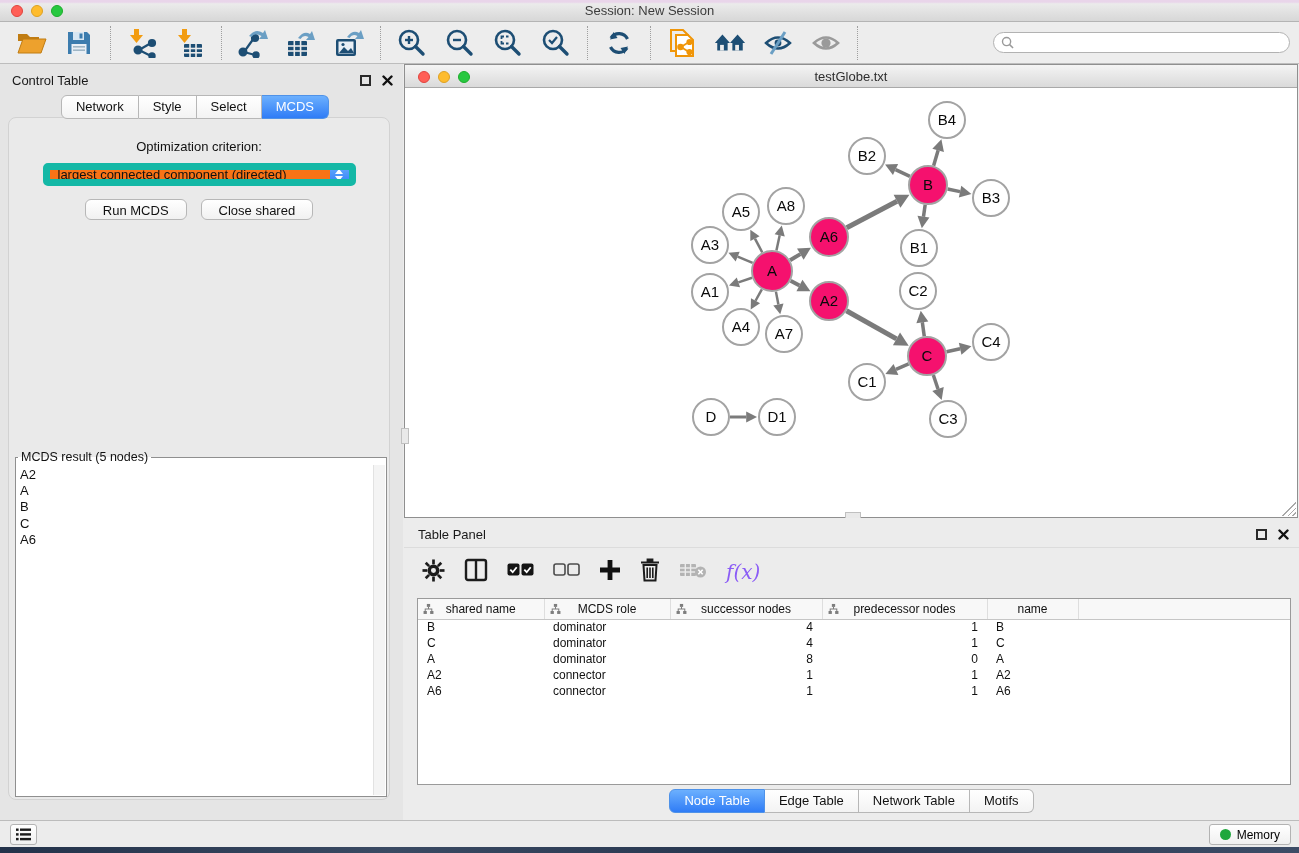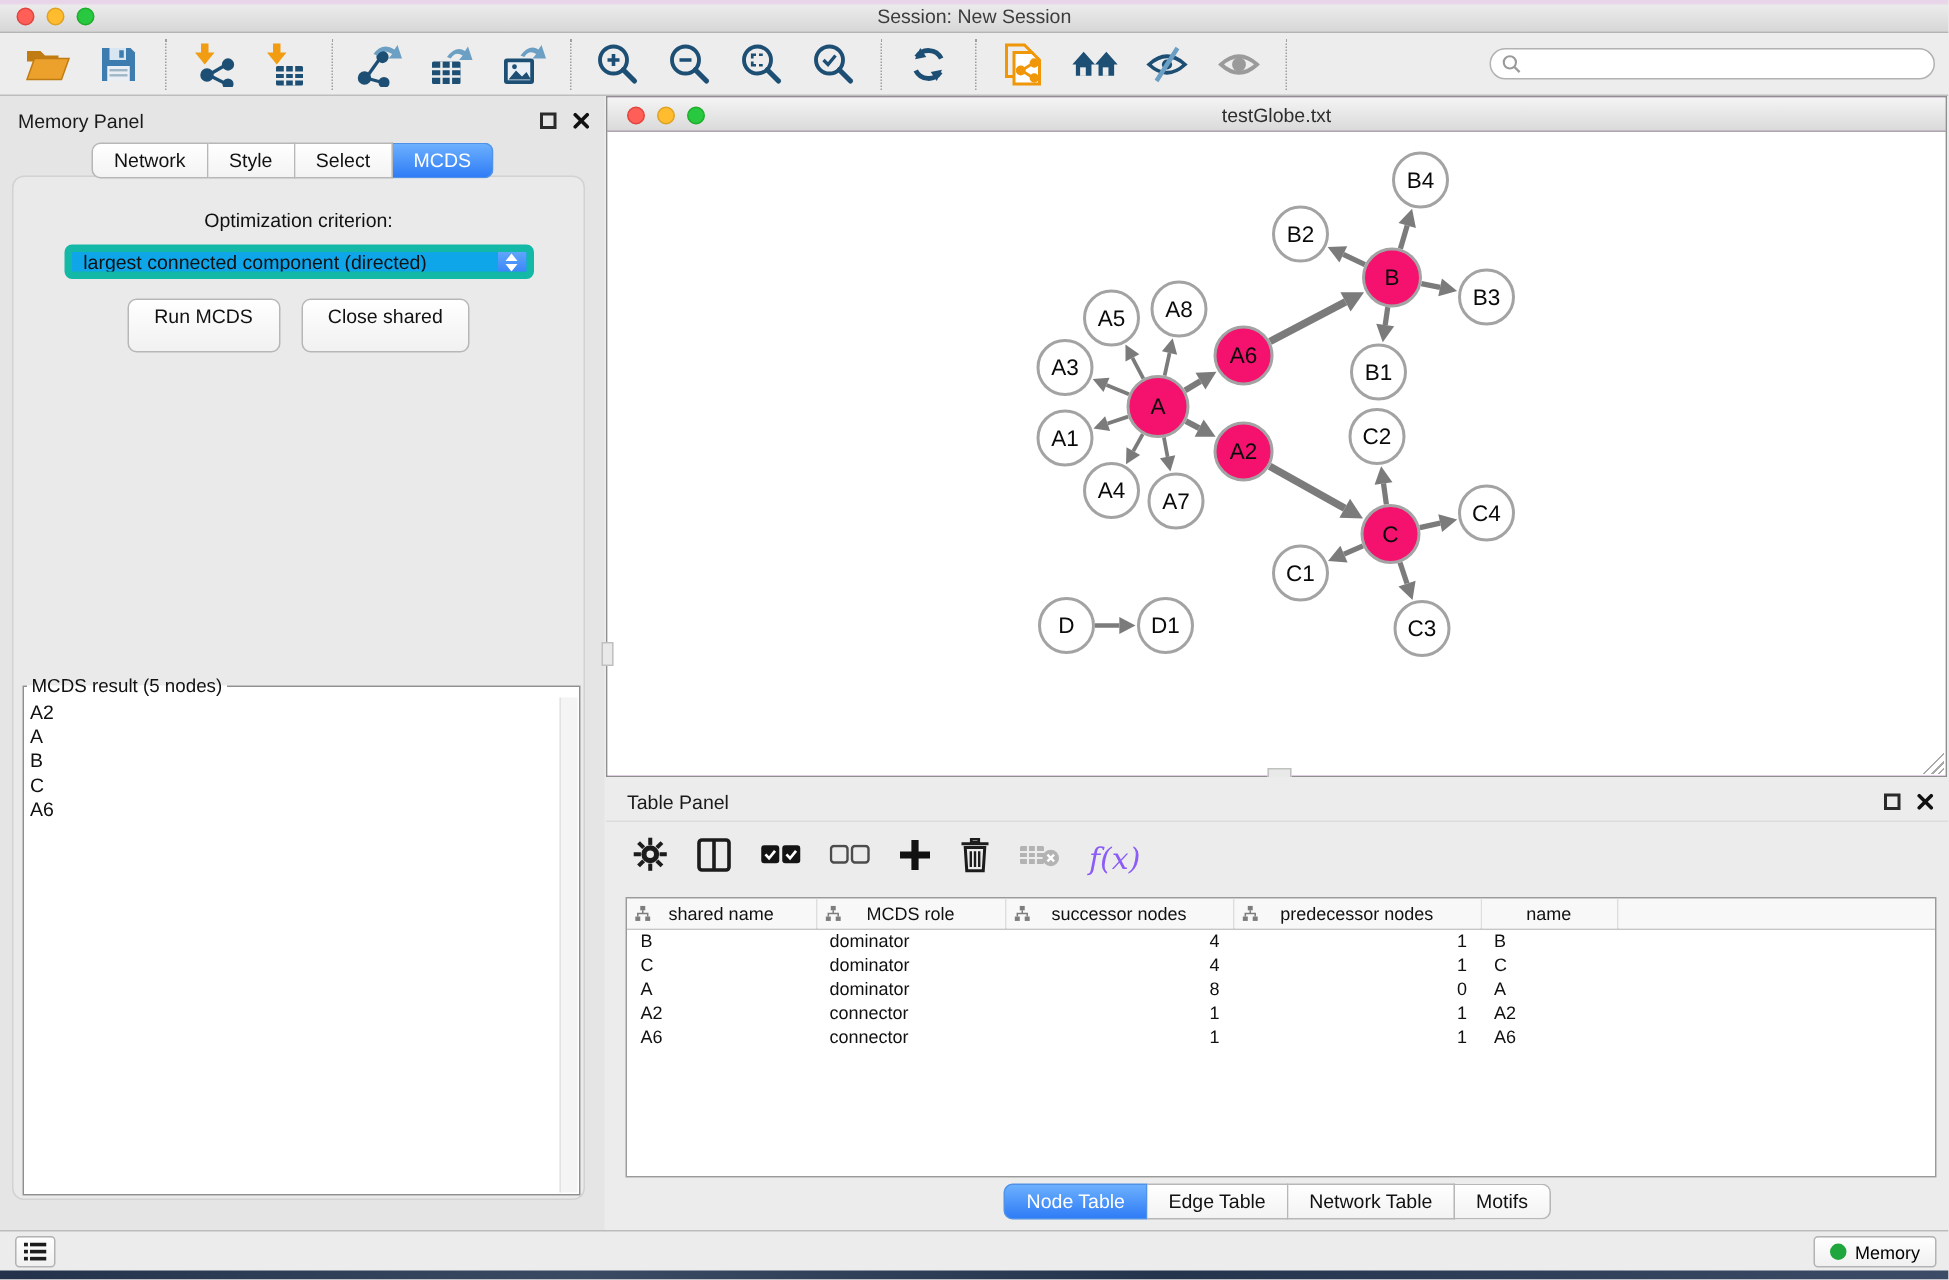--- a/index.html
+++ b/index.html
@@ -38,29 +38,29 @@
   .seg { display:inline-flex; }
   .seg .tab { background:linear-gradient(#ffffff,#f3f3f3); border:1px solid #b7b7b7; border-left:none;
     padding:3px 14px 4px; font-size:13px; color:#111; }
   .seg .tab:first-child { border-left:1px solid #b7b7b7; border-radius:6px 0 0 6px; }
   .seg .tab:last-child { border-radius:0 6px 6px 0; }
   .seg .tab.selected { background:linear-gradient(#6cb0fe,#2f7cf6); border-color:#4f92e8; color:#fff; }
   .cp-body { position:absolute; top:53px; left:8px; right:13px; bottom:20px; background:#eaeaea;
     border:1px solid #d2d2d2; border-radius:8px; }
   .opt-label { text-align:center; margin-top:21px; font-size:13px; }
   .select-row { display:flex; justify-content:center; margin-top:9px; }
-  .select { width:313px; height:23px; background:#0ea5e9; border:5px solid #14b8a6; border-radius:5px;
+  .select { width:313px; height:23px; background:#f97316; border:7px solid #14b8a6; border-radius:5px;
     display:flex; align-items:center; overflow:hidden; }
   .select .val { flex:1; font-size:13px; padding-left:8px; white-space:nowrap; }
   .stepper { width:19px; height:23px; background:linear-gradient(#6db1fe,#2e7bf6); border-radius:0 4px 4px 0;
     display:flex; flex-direction:column; align-items:center; justify-content:center; gap:2px; }
   .tri-up { width:0; height:0; border-left:4px solid transparent; border-right:4px solid transparent; border-bottom:5px solid #fff; }
   .tri-dn { width:0; height:0; border-left:4px solid transparent; border-right:4px solid transparent; border-top:5px solid #fff; }
   .btn-row { display:flex; justify-content:center; gap:14px; margin-top:13px; }
-  .pbtn { font-family:"Liberation Sans",sans-serif; font-size:13px; padding:3px 17px 16px; background:linear-gradient(#ffffff,#f1f1f1);
+  .pbtn { font-family:"Liberation Sans",sans-serif; font-size:13px; padding:3px 17px 1px; background:linear-gradient(#ffffff,#f1f1f1);
     border:1px solid #b7b7b7; border-radius:6px; color:#111; }
   .result-fs { position:absolute; left:6px; right:2px; top:332px; bottom:2px; border:1px solid #8f8f8f;
     background:#fff; }
   .result-fs legend { font-size:12.5px; margin-left:2px; padding:0 3px; color:#111; }
   .result-list { position:absolute; left:0; right:13px; top:0; bottom:0; padding:3px 0 0 4px;
     font-size:13px; line-height:16.2px; overflow:hidden; }
   .scroll-track { position:absolute; right:1px; top:1px; bottom:1px; width:12px; background:#f4f4f4; border-left:1px solid #e2e2e2; }
 
   
   .net-window { position:absolute; left:404px; top:64px; width:894px; height:454px;
@@ -283,21 +283,21 @@
     <svg width="13" height="13" viewBox="0 0 14 14">
         <circle cx="6" cy="6" r="4.4" fill="none" stroke="#9a9a9a" stroke-width="1.5"></circle>
         <line x1="9.3" y1="9.3" x2="13" y2="13" stroke="#9a9a9a" stroke-width="1.6"></line>
       </svg>
     <input placeholder="" style="">
   </div>
 </div>
 
 <div class="control-panel">
   <div class="cp-header">
-    <span class="panel-title">Memory Panel</span>
+    <span class="panel-title">Control Table</span>
     <span class="panel-btns">
       <span class="float-icon"></span>
       <svg width="11" height="11" viewBox="0 0 11 11">
           <g stroke="#111" stroke-width="2.4" stroke-linecap="round">
             <line x1="1.5" y1="1.5" x2="9.5" y2="9.5"></line>
             <line x1="9.5" y1="1.5" x2="1.5" y2="9.5"></line>
           </g>
         </svg>
     </span>
   </div>

